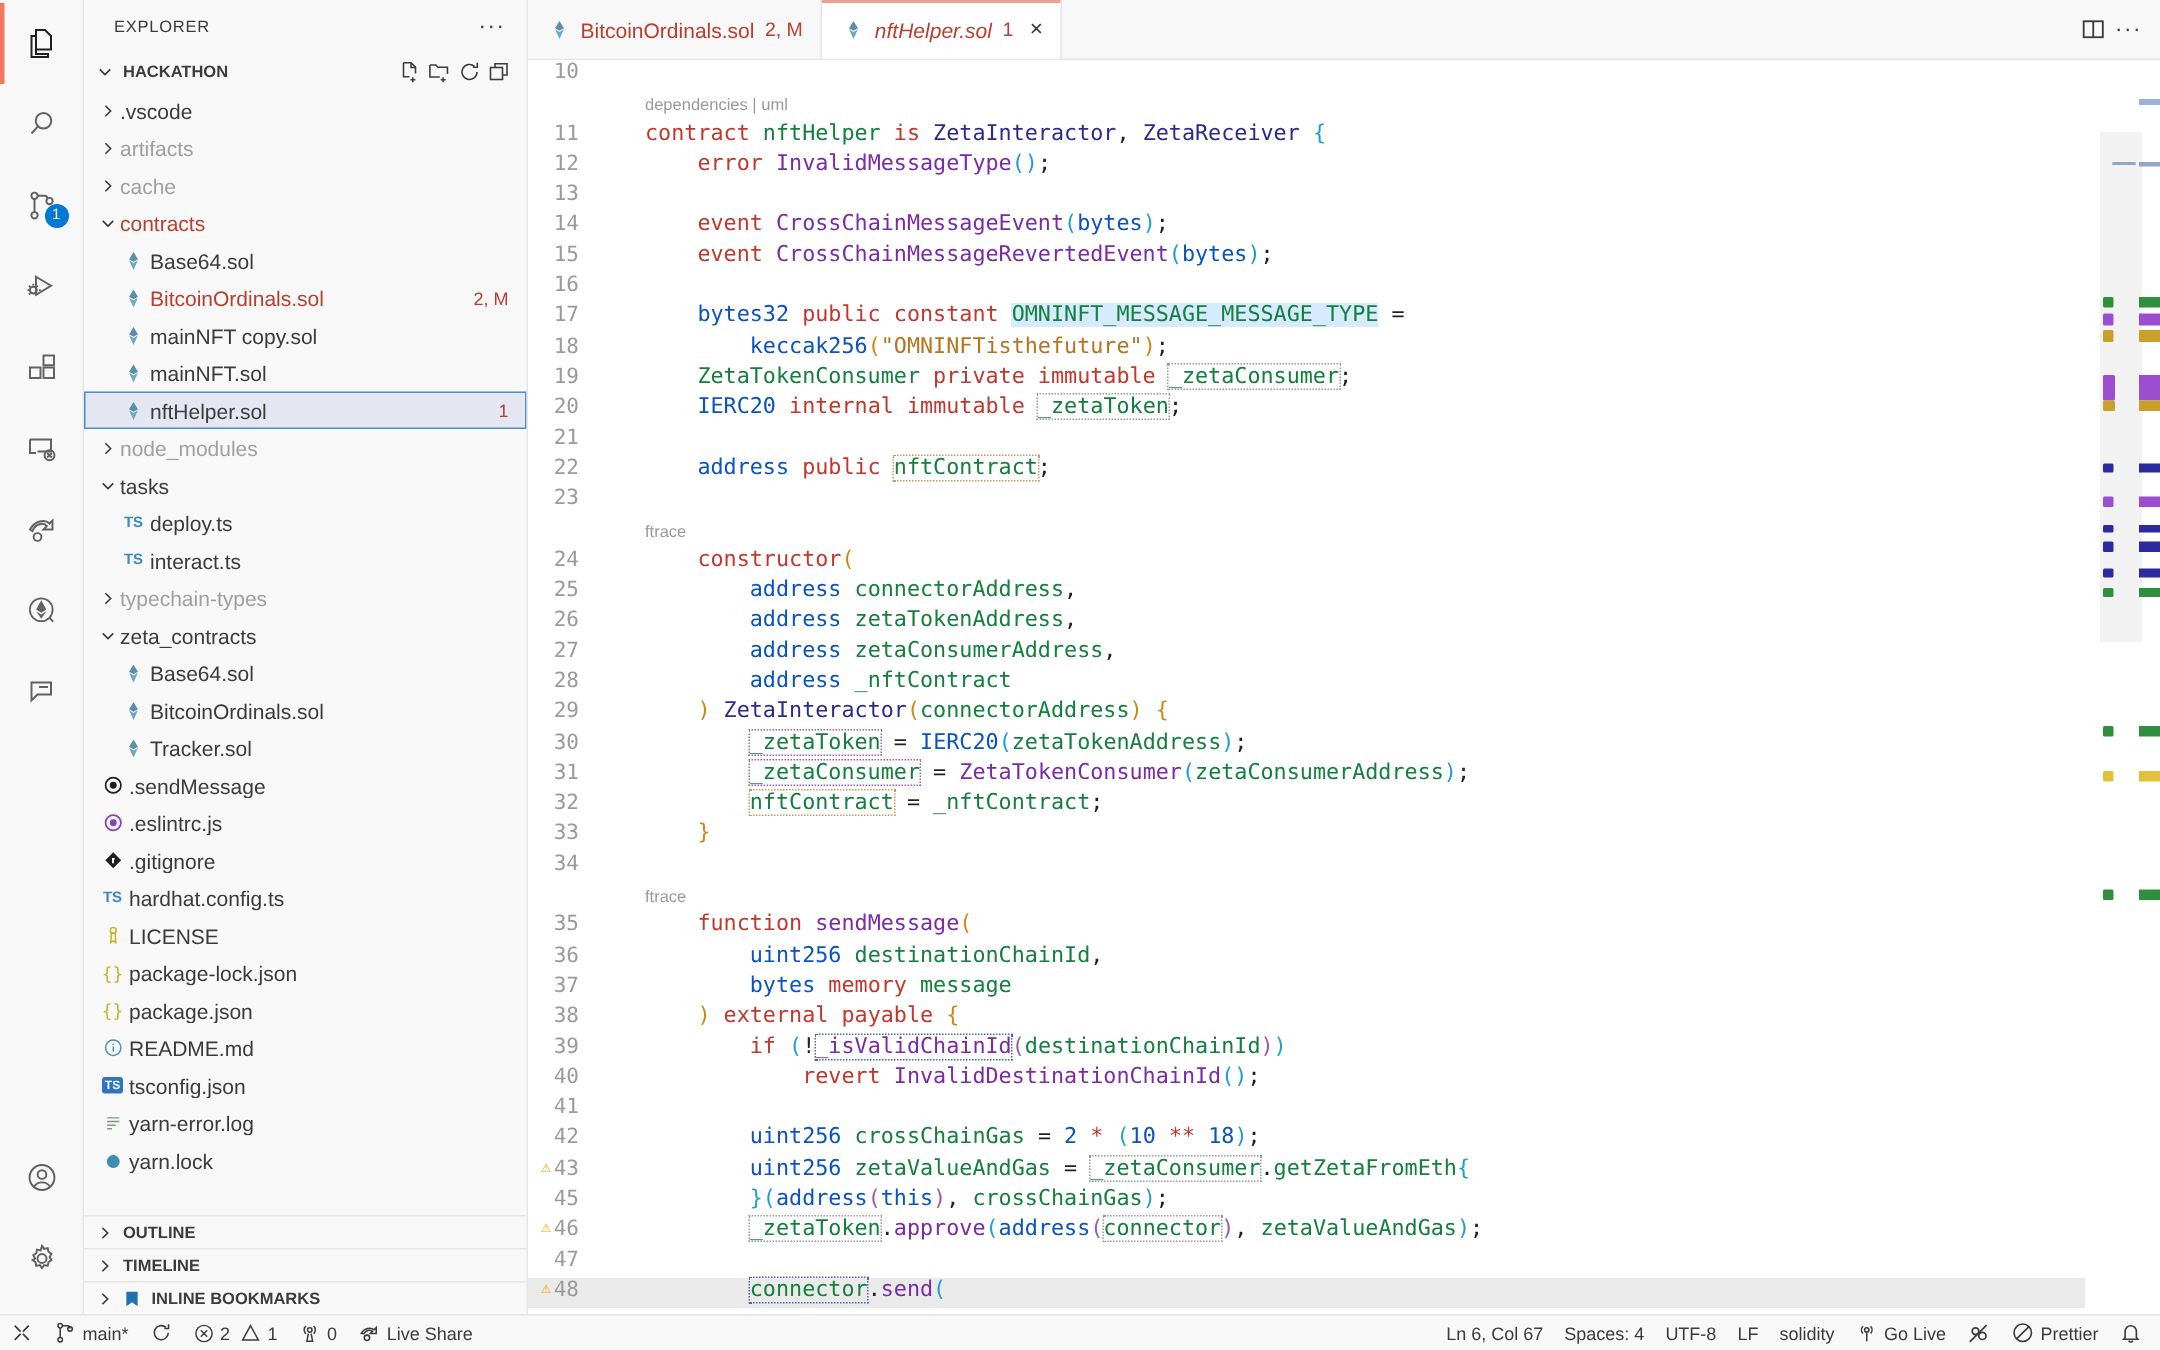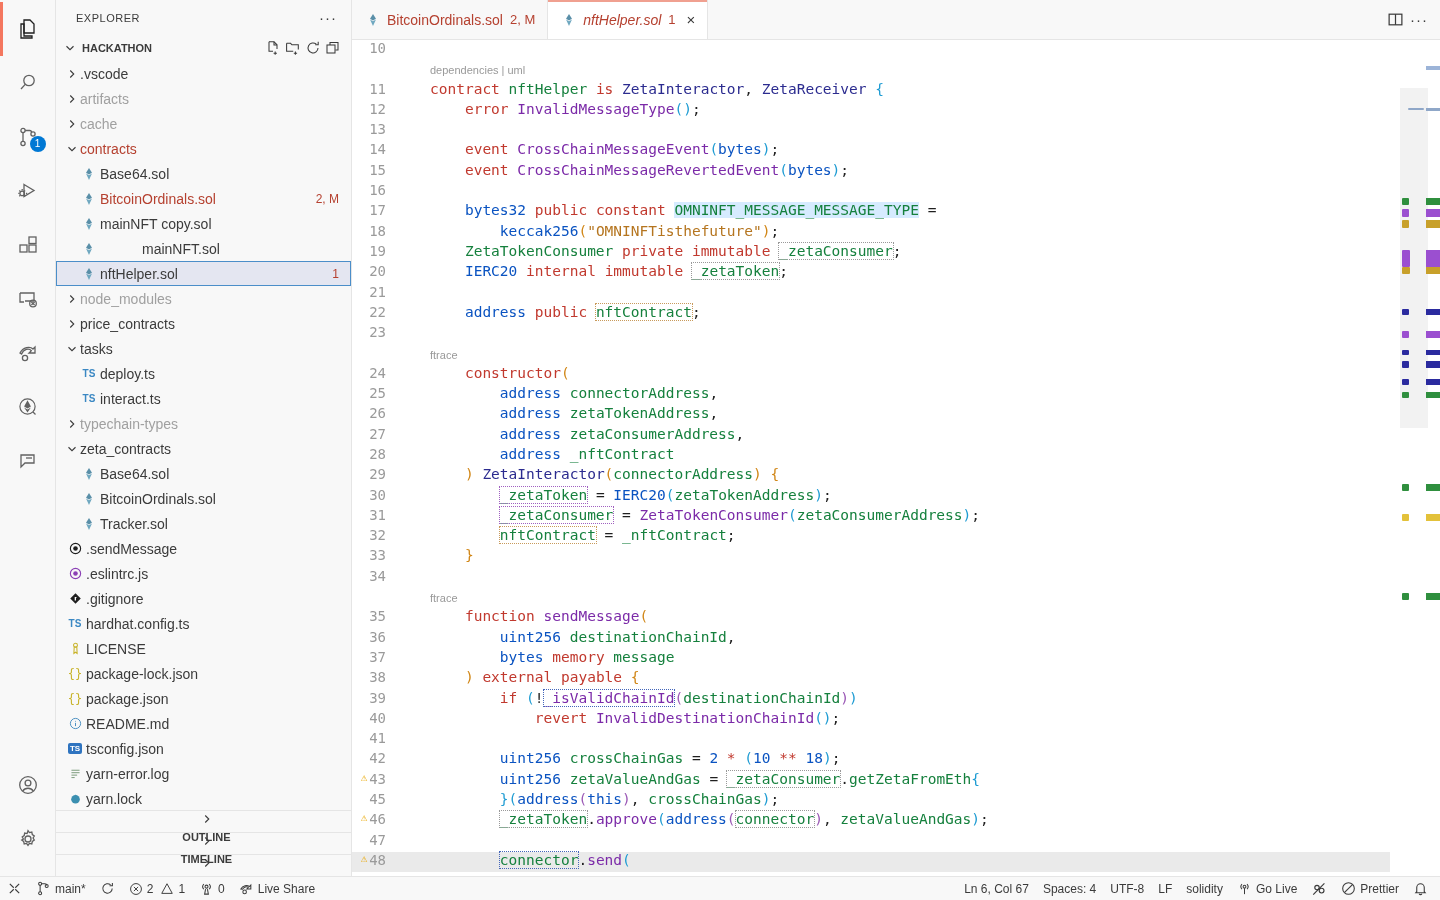--- a/index.html
+++ b/index.html
@@ -65,21 +65,21 @@
   .row.selected { background: #e4e6f1; outline: 1px solid #4b8ec9; outline-offset: -1px; }
   .row .label { overflow: hidden; text-overflow: ellipsis; }
   .row .deco { margin-left: auto; font-size: 12px; padding-left: 8px; }
   .row .fico { width: 22px; flex: 0 0 22px; display: inline-flex; align-items: flex-end; justify-content: center; }
   .dirty-dot { width: 8px; height: 8px; border-radius: 50%; background: #d88; }
   .muted { color: #a0a0a0; }
   .modified { color: #b5402f; }
   .panel-head {
     height: 22px; display: flex; align-items: center; gap: 4px; padding-left: 6px;
     font-size: 11px; font-weight: bold; text-transform: uppercase; color: #3b3b3b;
-    border-top: 1px solid #e5e5e5; cursor: pointer; flex-direction: column;
+    border-top: 1px solid #e5e5e5; cursor: pointer;
   }
 
   
   #editor-area { flex: 1; display: flex; flex-direction: column; min-width: 0; background: #fff; }
   #tabbar { height: 40px; display: flex; background: #f8f8f8; border-bottom: 1px solid #e5e5e5; }
   .tab {
     display: flex; align-items: center; gap: 7px; padding: 0 12px 0 14px;
     font-size: 14px; background: #f8f8f8; border-right: 1px solid #e5e5e5;
     color: #b5402f; cursor: pointer; position: relative;
   }
@@ -330,21 +330,21 @@
           </div>
           <div class="row" style="padding-left: 22px;">
             <span class="fico">
               <svg width="14" height="14" viewBox="0 0 16 16">
                 <path d="M8 1.2L4.6 6.6 8 8.6l3.4-2z" fill="#5a8fa8"></path>
                 <path d="M8 9.5L4.6 7.4 8 14.8l3.4-7.4z" fill="#6fa8c0"></path>
               </svg>
             </span>
             <span class="label">mainNFT copy.sol</span>
           </div>
-          <div class="row" style="padding-left: 22px; gap: 42px;">
+          <div class="row" style="padding-left: 22px;">
             <span class="fico">
               <svg width="14" height="14" viewBox="0 0 16 16">
                 <path d="M8 1.2L4.6 6.6 8 8.6l3.4-2z" fill="#5a8fa8"></path>
                 <path d="M8 9.5L4.6 7.4 8 14.8l3.4-7.4z" fill="#6fa8c0"></path>
               </svg>
             </span>
             <span class="label">mainNFT.sol</span>
           </div>
           <div class="row selected" style="padding-left: 22px;">
             <span class="fico">
@@ -356,28 +356,20 @@
             <span class="label">nftHelper.sol</span>
             <span class="deco modified">1</span>
           </div>
           <div class="row" style="padding-left: 8px;">
             <span class="twisty">
               <svg width="14" height="14" viewBox="0 0 16 16" fill="none" stroke="#3b3b3b" stroke-width="1.25">
                 <path d="M6 4l4 4-4 4"></path>
               </svg>
             </span>
             <span class="label muted">node_modules</span>
-          </div>
-          <div class="row" style="padding-left: 8px;">
-            <span class="twisty">
-              <svg width="14" height="14" viewBox="0 0 16 16" fill="none" stroke="#3b3b3b" stroke-width="1.25">
-                <path d="M6 4l4 4-4 4"></path>
-              </svg>
-            </span>
-            <span class="label">price_contracts</span>
           </div>
           <div class="row" style="padding-left: 8px;">
             <span class="twisty">
               <svg width="14" height="14" viewBox="0 0 16 16" fill="none" stroke="#3b3b3b" stroke-width="1.25">
                 <path d="M4 6l4 4 4-4"></path>
               </svg>
             </span>
             <span class="label">tasks</span>
           </div>
           <div class="row" style="padding-left: 22px;">

